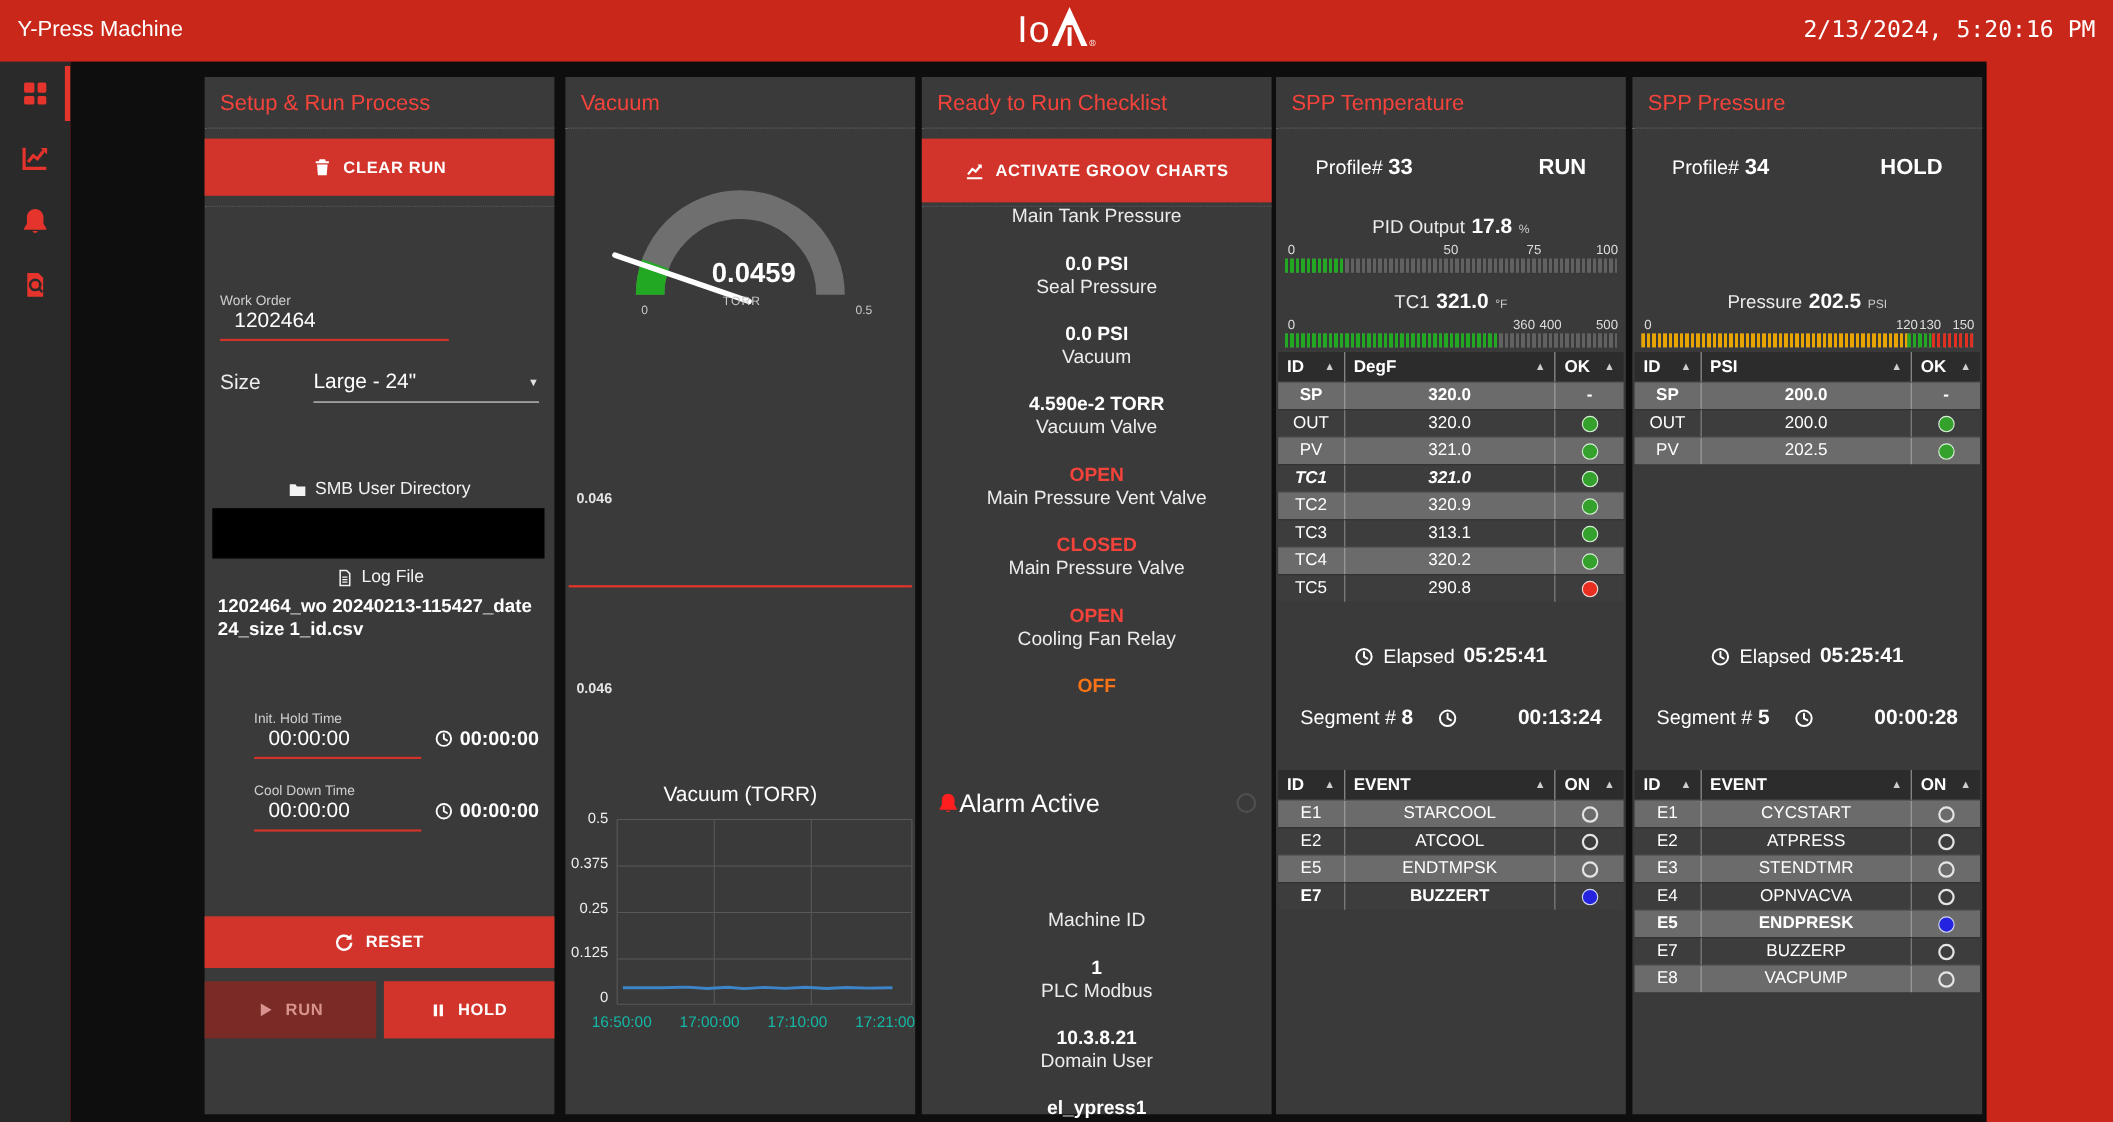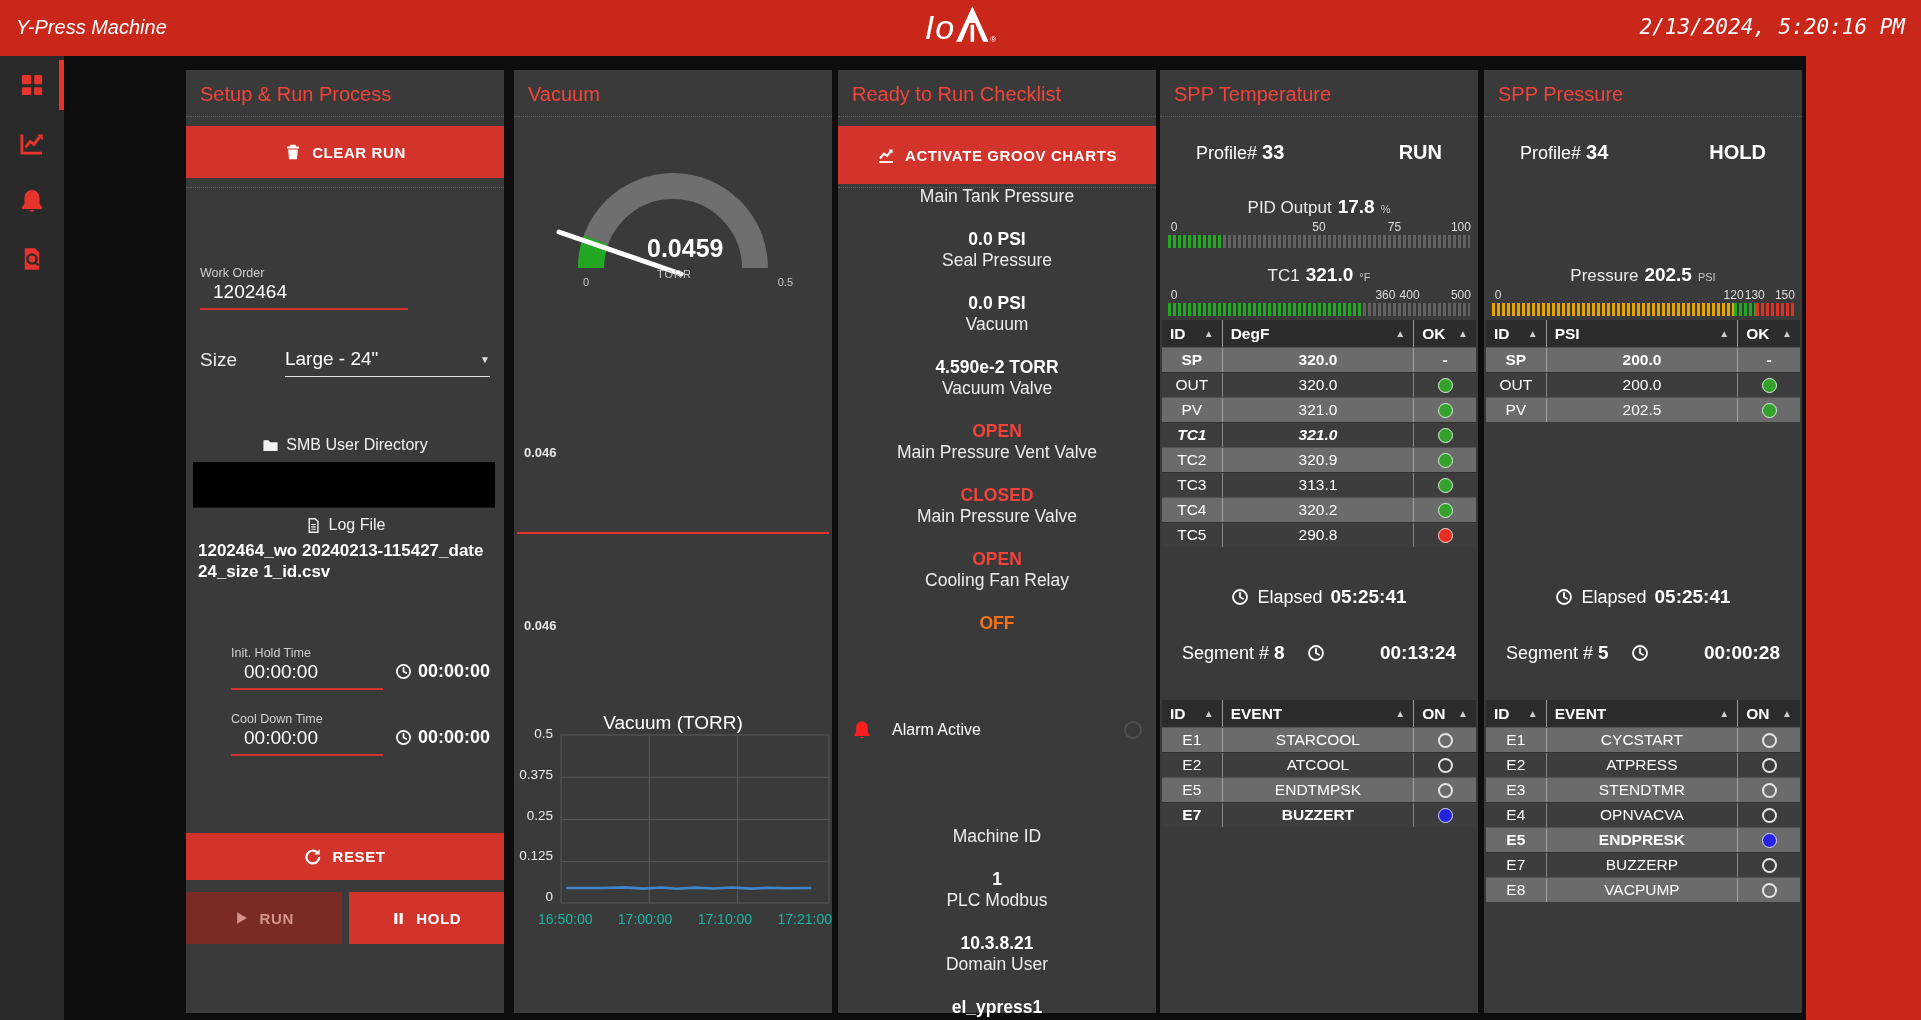--- a/index.html
+++ b/index.html
@@ -6,21 +6,21 @@
   html,body { width:1921px; height:1020px; overflow:hidden; }
   body {
     position:relative;
     background:#c9271a;
     font-family:"Liberation Sans","DejaVu Sans",sans-serif;
     color:#fff;
   }
   .abs { position:absolute; }
 
   
-  .topbar { position:absolute; left:0; top:0; width:1921px; height:73px;font-style:italic; }
+  .topbar { position:absolute; left:0; top:0; width:1921px; height:73px; }
   .app-title { position:absolute; left:16px; top:16px; font-size:20px; color:#fff; }
   .datetime { position:absolute; right:16px; top:15px; font-family:"DejaVu Sans Mono",monospace; font-size:21px; }
   .logo { position:absolute; left:50%; top:4px; transform:translateX(-50%); display:flex; align-items:flex-end; }
   .logo-text { font-size:34px; font-weight:400; line-height:1; letter-spacing:1px; }
   .logo-reg { font-size:8px; align-self:flex-end; margin-left:1px; }
 
   
   .sidebar { position:absolute; left:0; top:56px; width:64px; height:964px; background:#2a2a2a; }
   .side-item { position:relative; height:58px; display:flex; align-items:center; justify-content:center; color:#e5342c; cursor:pointer; }
   .side-item.active::after { content:""; position:absolute; right:0; top:4px; bottom:4px; width:5px; background:#e5342c; }
@@ -36,21 +36,21 @@
   
   .redbtn { position:absolute; left:0; right:0; background:#d2342c; color:#fff; display:flex; align-items:center; justify-content:center; gap:10px; font-weight:700; font-size:15px; letter-spacing:.6px; cursor:pointer; border:none; }
   .redbtn svg { width:18px; height:18px; }
   .divider { position:absolute; left:0; right:0; border-top:1px dotted #5f5f5f; }
 
   
   .ufield { border-bottom:2px solid #d2342c; padding-bottom:5px; }
   .ufield .flabel { font-size:12.5px; color:#cfcfcf; }
   .ufield .fvalue { font-size:19px; color:#fff; padding-left:13px; margin-top:1px; }
   .wo { position:absolute; top:196px; left:14px; width:208px; }
-  .size-row { position:absolute; top:278px; left:14px; right:14px; display:flex; align-items:flex-end; }
+  .size-row { position:absolute; top:267px; left:14px; right:14px; display:flex; align-items:flex-end; }
   .size-label { font-size:19px; color:#ececec; padding-bottom:6px; }
   .select-field { margin-left:48px; flex:1; max-width:222px; border-bottom:1px solid #e2e2e2; padding-bottom:6px; display:flex; justify-content:space-between; align-items:center; cursor:pointer; }
   .select-field .sval { font-size:19px; }
   .caret { font-size:10px; color:#e0e0e0; }
   .center-label { display:flex; align-items:center; justify-content:center; gap:7px; font-size:16px; color:#f2f2f2; }
   .center-label svg { width:17px; height:17px; }
   .smb-box { position:absolute; top:392px; left:7px; right:9px; height:46px; background:#000; border-bottom:1px solid rgba(255,255,255,.08); }
   .filename { position:absolute; top:470px; left:12px; right:8px; font-size:17px; font-weight:700; line-height:1.25; }
   .time-row { position:absolute; left:14px; right:14px; display:flex; justify-content:space-between; align-items:flex-end;margin-left:31px; }
   .time-row .ufield { width:152px; }
@@ -66,35 +66,35 @@
   
   .gauge-wrap { position:absolute; top:78px; left:0; right:0; display:flex; justify-content:center; }
   .gauge { position:relative; width:240px; height:150px; }
   .gvalue { position:absolute; left:94px; top:86px; font-size:25px; font-weight:700; }
   .gunit { position:absolute; left:104px; top:120px; font-size:11px; color:#c9c9c9; letter-spacing:1px; }
   .gmin { position:absolute; left:30px; top:128px; font-size:11px; color:#c9c9c9; }
   .gmax { position:absolute; right:0px; top:128px; font-size:11px; color:#c9c9c9; }
   .spark-label { position:absolute; left:10px; font-size:13px; color:#e5e5e5; font-weight:700; }
   .redline { position:absolute; left:3px; right:3px; top:462px; border-top:2px solid #e5352b; }
   .chart { position:absolute; top:642px; left:0; right:0; }
-  .ctitle { text-align:center; font-size:19px; }
+  .ctitle { text-align:center; font-size:19px; margin-bottom:10px; }
   .cgrid { display:flex; padding-right:2px; }
   .ylabels { width:46px; height:178px; display:flex; flex-direction:column; justify-content:space-between; align-items:flex-end; padding-right:7px; font-size:13.5px; color:#eee; margin-top:-8px; }
   .plot { flex:1; height:170px; position:relative; }
   .plot svg { position:absolute; inset:0; width:100%; height:100%; }
   .xlabels { margin-left:24px; display:flex; justify-content:space-between; font-size:14px; color:#14b8a6; margin-top:7px; padding-right:0px; }
 
   
   .cl-list { position:absolute; top:116px; left:0; right:0; }
   .cl-row { height:64px; display:flex; align-items:center; justify-content:space-between; padding:0 14px;flex-direction:column; }
   .cl-label { font-size:17.5px; color:#ececec; }
   .cl-value { font-size:17.5px; font-weight:700; }
   .tone-white { color:#fff; } .tone-red { color:#f4433b; } .tone-green { color:#f97316; }
   .alarm-row { position:absolute; top:638px; left:0; right:0; height:44px; display:flex; align-items:center; justify-content:space-between; padding:0 14px; }
-  .alarm-left { display:flex; align-items:center; gap:20px; font-size:16px; }
+  .alarm-left { display:flex; align-items:center; gap:0; font-size:23px; }
   .alarm-left svg { width:20px; height:20px; color:#ff1f1f; }
   .alarm-circ { width:18px; height:18px; border-radius:50%; border:2px solid #4f4f4f; }
   .info-list { position:absolute; top:756px; left:0; right:0; }
 
   
   .profile-row { position:absolute; top:64px; left:0; right:0; height:36px; display:flex; align-items:center; justify-content:space-between; padding:0 36px; font-size:18px; }
   .profile-row b { font-size:20px; }
   .state { font-size:20px; font-weight:700; }
   .bar-block { position:absolute; left:0; right:0; }
   .bar-caption { height:24px; display:flex; justify-content:center; align-items:baseline; gap:6px; }

